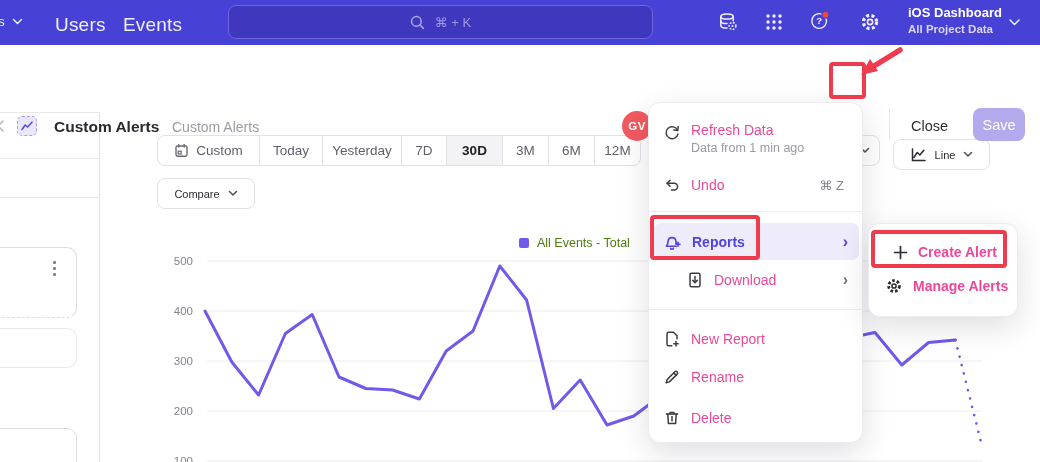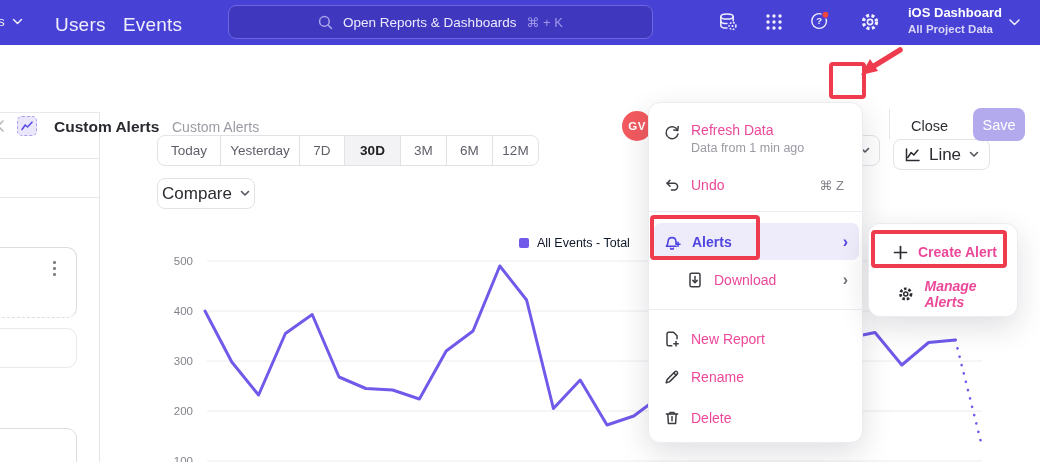--- a/index.html
+++ b/index.html
@@ -44,24 +44,24 @@
   .kebab i{width:2.6px;height:2.6px;border-radius:50%;background:#7d7d85;}
 
   
   .seg-ctl{left:157px;top:135px;height:31px;display:flex;border:1px solid #e2e2e6;border-radius:8px;
            overflow:hidden;background:#fff;z-index:6;}
   .seg{display:flex;align-items:center;justify-content:center;gap:7px;font-size:13.5px;color:#5f5f68;
        border-left:1px solid #e2e2e6;cursor:pointer;white-space:nowrap;}
   .seg:first-child{border-left:none;}
   .seg.sel{background:#f3f3f5;color:#202025;font-weight:700;}
   .pill-btn{height:31px;border:1px solid #e2e2e6;border-radius:8px;background:#fff;display:flex;
-            align-items:center;justify-content:center;gap:8px;font-size:17px;font-weight:500;color:#2b2b31;cursor:pointer;}
+            align-items:center;justify-content:center;gap:8px;font-size:11px;font-weight:500;color:#2b2b31;cursor:pointer;}
   .legend{left:519px;top:236px;display:flex;align-items:center;gap:8px;z-index:6;cursor:pointer;}
   .legend-swatch{width:10px;height:10px;border-radius:2px;background:#6f5aea;}
-  .legend-label{font-size:12.5px;color:#0f172a;}
+  .legend-label{font-size:12.5px;color:#4d7c0f;}
 
   
   .menu{left:648px;top:102px;width:215px;height:341px;background:#fff;border:1px solid #ececf0;border-radius:12px;
         box-shadow:0 10px 30px rgba(25,25,50,.14);z-index:30;}
   .m-item{left:0;width:100%;display:flex;align-items:center;padding-left:14px;gap:10px;cursor:pointer;}
   .m-label{font-size:14px;font-weight:500;color:#ec4899;}
   .m-sub{font-size:12.5px;color:#9a9aa3;margin-top:3px;}
   .m-short{position:absolute;right:18px;font-size:13px;color:#85858d;}
   .m-chev{position:absolute;right:14px;font-size:16px;font-weight:600;color:#71717a;line-height:1;}
   .m-div{left:0;width:100%;height:1px;background:#ededf1;}
@@ -89,21 +89,20 @@
       <polyline points="1.5,1.5 5.5,5.5 9.5,1.5" class="icon-stroke-w" stroke-width="1.8"></polyline>
       </svg>
     <span class="abs nav-link" style="left:55px;">Users</span>
     <span class="abs nav-link" style="left:123px;">Events</span>
 
     <div class="abs searchbar">
       <svg width="15" height="15" viewBox="0 0 15 15">
         <circle cx="6.4" cy="6.4" r="4.8" fill="none" stroke="#aaa4ec" stroke-width="1.5"></circle>
         <line x1="10" y1="10" x2="13.4" y2="13.4" stroke="#aaa4ec" stroke-width="1.5" stroke-linecap="round"></line>
         </svg>
-      <span class="search-ph">Open Reports &amp; Dashboards</span>
       <span class="search-sc">⌘ + K</span>
     </div>
 
     <svg class="abs navicon" style="left:717px;top:11px;" viewBox="0 0 22 22">
       <ellipse cx="10" cy="5.5" rx="6.2" ry="2.6" class="icon-stroke-w"></ellipse>
       <path d="M3.8 5.5v9c0 1.5 2.8 2.6 6.2 2.6M16.2 5.5v4.2" class="icon-stroke-w"></path>
       <path d="M3.8 10c0 1.4 2.8 2.6 6.2 2.6" class="icon-stroke-w"></path>
       <circle cx="15.5" cy="15" r="3.4" fill="none" stroke="#f0effc" stroke-width="1.5" stroke-dasharray="1.8 1.4"></circle>
       <circle cx="15.5" cy="15" r="1.1" fill="#f0effc"></circle>
       </svg>
@@ -204,20 +203,29 @@
       <polyline points="205,311.0 231.8,362.0 258.6,395.0 285.4,333.5 312.2,314.5 339,377.0 365.8,388.5 392.6,390.0 419.4,399.0 446.20000000000005,351.0 473,331.0 499.8,266.0 526.6,300.0 553.4000000000001,408.5 580.2,380.0 607,425.0 633.8,416.0 660.6,396.0 687.4000000000001,371.0 714.2,351.0 741,361.0 767.8000000000001,341.0 794.6,356.0 821.4,346.0 848.2,338.0 875,332.5 901.8000000000001,365.0 928.6,342.5 955.4,340.0" fill="none" stroke="#6f5aea" stroke-width="3" stroke-linejoin="round" stroke-linecap="round"></polyline>
       <polyline points="955.4,340.0 982.2,447.0" fill="none" stroke="#6f5aea" stroke-width="2.6" stroke-linecap="round" stroke-dasharray="0.1 8.5"></polyline>
     </svg>
 
   <div class="abs legend">
     <span class="legend-swatch" style="background: rgb(111, 90, 234);"></span>
     <span class="legend-label">All Events - Total</span>
   </div>
 
   <div class="abs seg-ctl">
+    <div class="seg" style="width:101px;">
+      <svg width="15" height="15" viewBox="0 0 15 15">
+        <rect x="2" y="3" width="11" height="10.2" rx="1.6" fill="none" stroke="#6a6a72" stroke-width="1.4"></rect>
+        <line x1="4.8" y1="1.6" x2="4.8" y2="4" stroke="#6a6a72" stroke-width="1.4" stroke-linecap="round"></line>
+        <line x1="10.2" y1="1.6" x2="10.2" y2="4" stroke="#6a6a72" stroke-width="1.4" stroke-linecap="round"></line>
+        <rect x="4.2" y="8.2" width="3" height="2.8" fill="none" stroke="#6a6a72" stroke-width="1.2"></rect>
+        </svg>
+      <span>Custom</span>
+    </div>
     <div class="seg" style="width:62px;">
         <span>Today</span>
       </div>
     <div class="seg" style="width:78px;">
         <span>Yesterday</span>
       </div>
     <div class="seg" style="width:44px;">
         <span>7D</span>
       </div>
     <div class="seg sel" style="width:55px;">
@@ -283,21 +291,21 @@
 
     <div class="abs m-div" style="top:108px;"></div>
 
     <div class="abs m-item purple" style="top:120px;height:37px;">
       <svg width="19" height="18" viewBox="0 0 19 18">
         <path d="M13.2 13.2H3.4c1.5-1.1 1.5-3.1 1.7-5A3.9 3.9 0 0 1 9 4.6a3.9 3.9 0 0 1 3.9 3.6c.1 1 .1 2 .4 2.9" fill="none" stroke="#4f44e0" stroke-width="1.6" stroke-linecap="round" stroke-linejoin="round"></path>
         <path d="M7.6 15.3a1.6 1.6 0 0 0 2.8 0" fill="none" stroke="#4f44e0" stroke-width="1.6" stroke-linecap="round"></path>
         <line x1="13" y1="11.2" x2="17" y2="11.2" stroke="#4f44e0" stroke-width="1.6" stroke-linecap="round"></line>
         <line x1="15" y1="9.2" x2="15" y2="13.2" stroke="#4f44e0" stroke-width="1.6" stroke-linecap="round"></line>
         </svg>
-      <span class="m-label">Alerts</span>
+      <span class="m-label">Reports</span>
       <span class="m-chev">›</span>
     </div>
 
     <div class="abs m-item" style="top:159px;height:36px;padding-left:37px;">
       <svg width="18" height="18" viewBox="0 0 18 18">
         <rect x="4" y="2.2" width="10" height="13.6" rx="1.6" class="icon-stroke" stroke-width="1.6"></rect>
         <line x1="9" y1="5.6" x2="9" y2="11.2" class="icon-stroke" stroke-width="1.6"></line>
         <polyline points="6.8,9.4 9,11.6 11.2,9.4" class="icon-stroke" stroke-width="1.6"></polyline>
         </svg>
       <span class="m-label">Download</span>
@@ -335,21 +343,21 @@
   </div>
 
   <div class="abs submenu">
     <div class="abs m-item" style="top:10px;height:36px;padding-left:24px;">
       <svg width="15" height="15" viewBox="0 0 15 15">
         <line x1="7.5" y1="1.5" x2="7.5" y2="13.5" stroke="#2b2b31" stroke-width="1.7" stroke-linecap="round"></line>
         <line x1="1.5" y1="7.5" x2="13.5" y2="7.5" stroke="#2b2b31" stroke-width="1.7" stroke-linecap="round"></line>
         </svg>
       <span class="m-label" style="font-weight:600;">Create Alert</span>
     </div>
-    <div class="abs m-item" style="top:52px;height:36px;padding-left:28px;font-style:italic;">
+    <div class="abs m-item" style="top:44px;height:36px;padding-left:16px;">
       <svg width="18" height="18" viewBox="0 0 18 18">
         <circle cx="9" cy="9" r="5.4" fill="none" stroke="#2b2b31" stroke-width="2.8" stroke-dasharray="2.6 2"></circle>
         <circle cx="9" cy="9" r="2.1" fill="none" stroke="#2b2b31" stroke-width="1.5"></circle>
         </svg>
       <span class="m-label" style="font-weight:600;">Manage Alerts</span>
     </div>
   </div>
 
   <div class="abs redbox" style="left:829px;top:62px;width:37px;height:37px;"></div>
   <svg class="abs" style="left:852px;top:44px;z-index:40;pointer-events:none;" width="56" height="38" viewBox="0 0 56 38">

